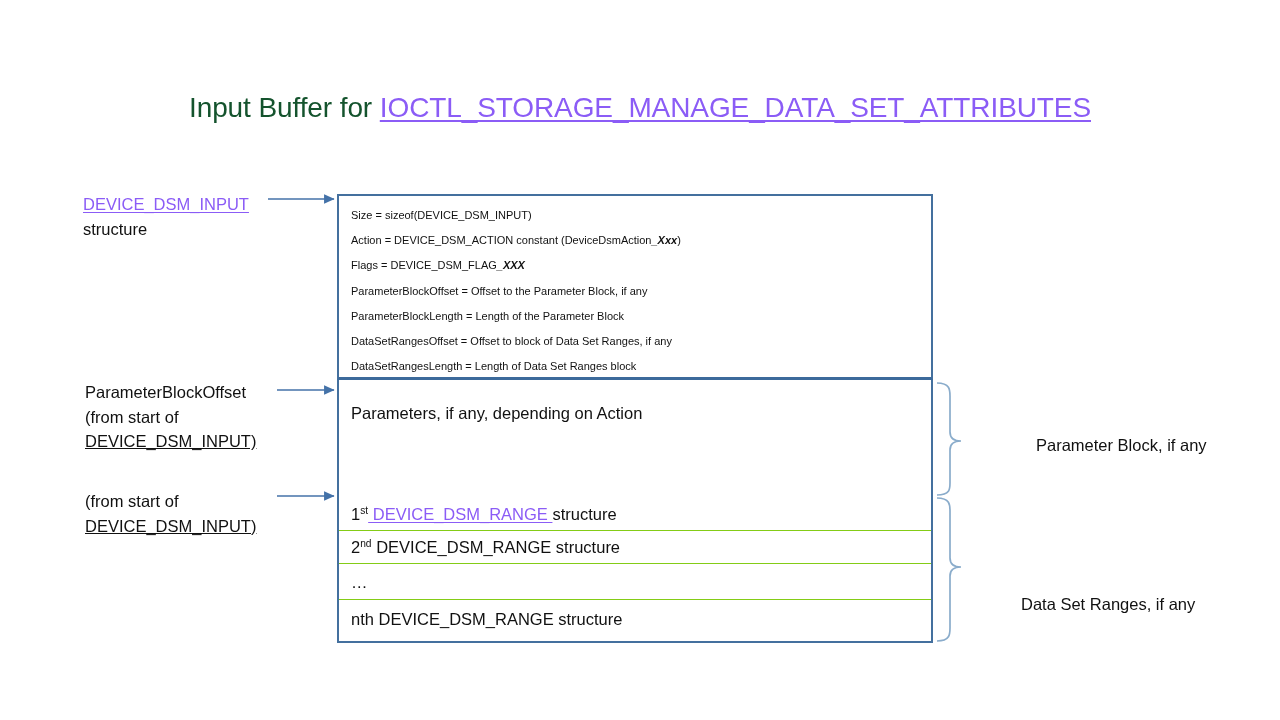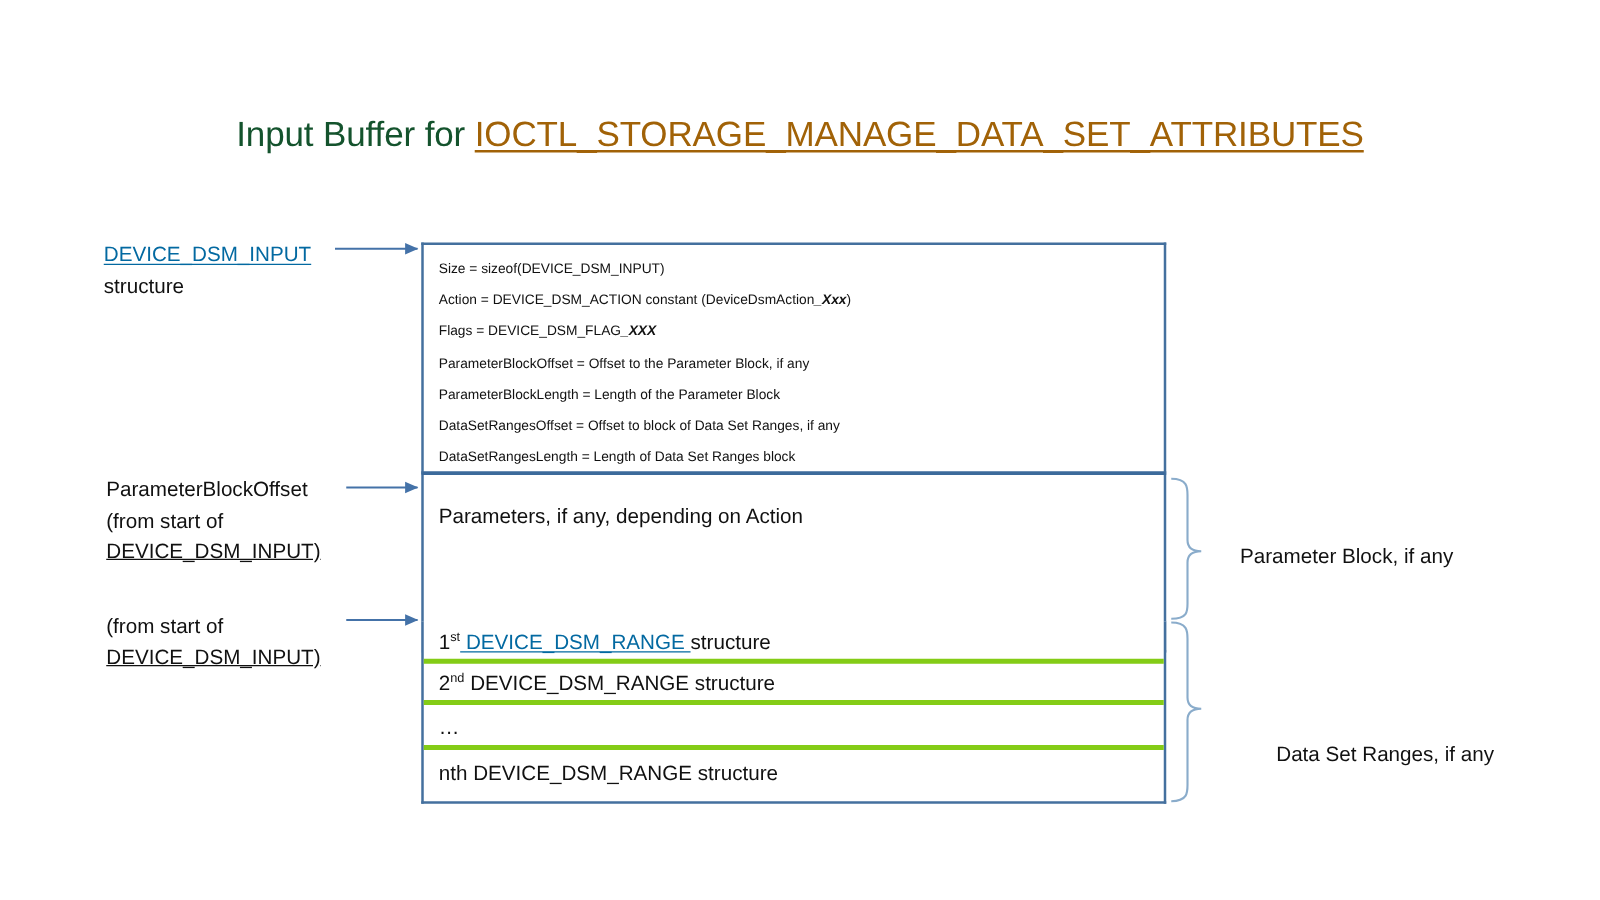--- a/index.html
+++ b/index.html
@@ -18,27 +18,27 @@
     position:absolute;
     left:0;top:90px;width:1280px;
     text-align:center;
     font-size:28px;
     line-height:36px;
     white-space:nowrap;
     letter-spacing:-0.1px;
   }
   .title .plain{color:#14532d;}
   .title .lnk{
-    color:#a16207;
+    color:#8b5cf6;
     text-decoration:underline;
     text-underline-offset:3px;
   }
 
   
-  .lnk{color:#0369a1;text-decoration:underline;text-underline-offset:2px;}
+  .lnk{color:#8b5cf6;text-decoration:underline;text-underline-offset:2px;}
 
   
   .box{
     position:absolute;
     box-sizing:border-box;
     background:#ffffff;
     border:2px solid #44709E;
   }
   #header-box{
     left:337px;top:194px;width:596px;height:186px;
@@ -66,21 +66,21 @@
   .params-text{
     position:absolute;left:12px;top:22px;
     font-size:16.5px;line-height:22px;
     white-space:nowrap;color:#111;
   }
 
   
   .rrow{
     position:absolute;left:0;width:100%;
     box-sizing:border-box;
-    border-bottom:4px solid #84cc16;
+    border-bottom:1px solid #84cc16;
     font-size:16.5px;
     color:#111;
     white-space:nowrap;
   }
   .rrow .rtxt{position:absolute;left:12px;}
   .rrow:last-child{border-bottom:none;}
   sup{font-size:0.62em;vertical-align:super;line-height:0;}
 
   
   .annot{
@@ -99,21 +99,21 @@
   #annot-dsro{left:85px;top:489px;}
 
   
   .rannot{
     position:absolute;
     font-size:16.5px;
     line-height:22px;
     white-space:nowrap;
     color:#111;
   }
-  #annot-param-block{left:992px;top:434px;}
+  #annot-param-block{left:1036px;top:434px;}
   #annot-dsr{left:1021px;top:560px;margin-top:33px;}
 
   
   #overlay{position:absolute;left:0;top:0;width:1280px;height:720px;pointer-events:none;}
 </style>
 </head>
 <body>
 
 <div id="stage">
 

